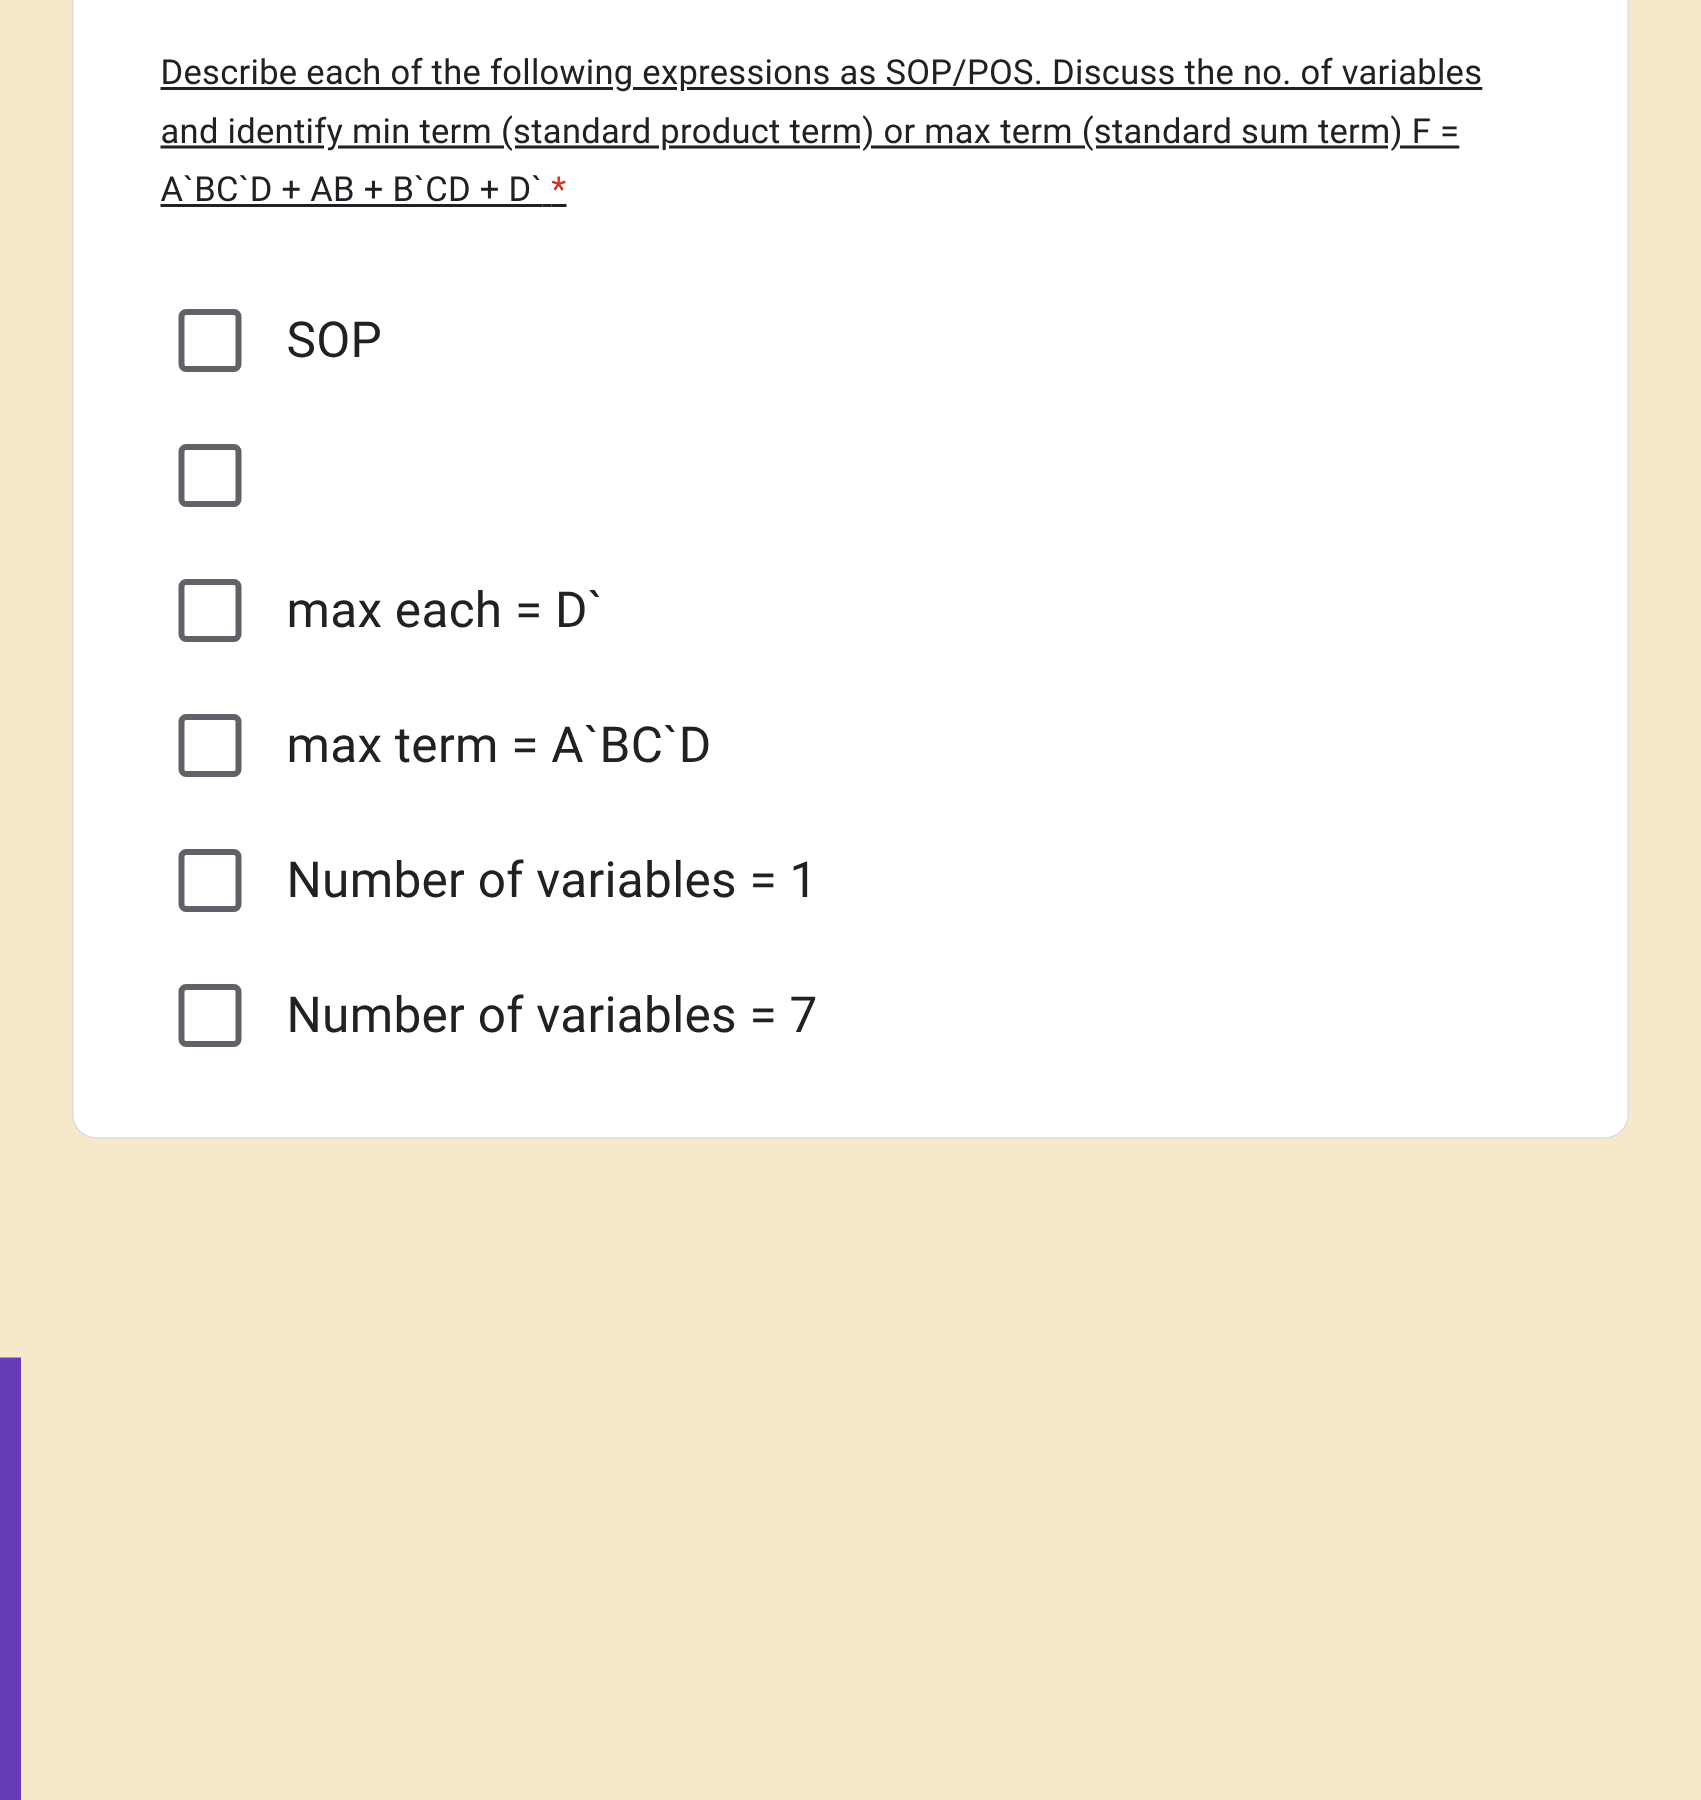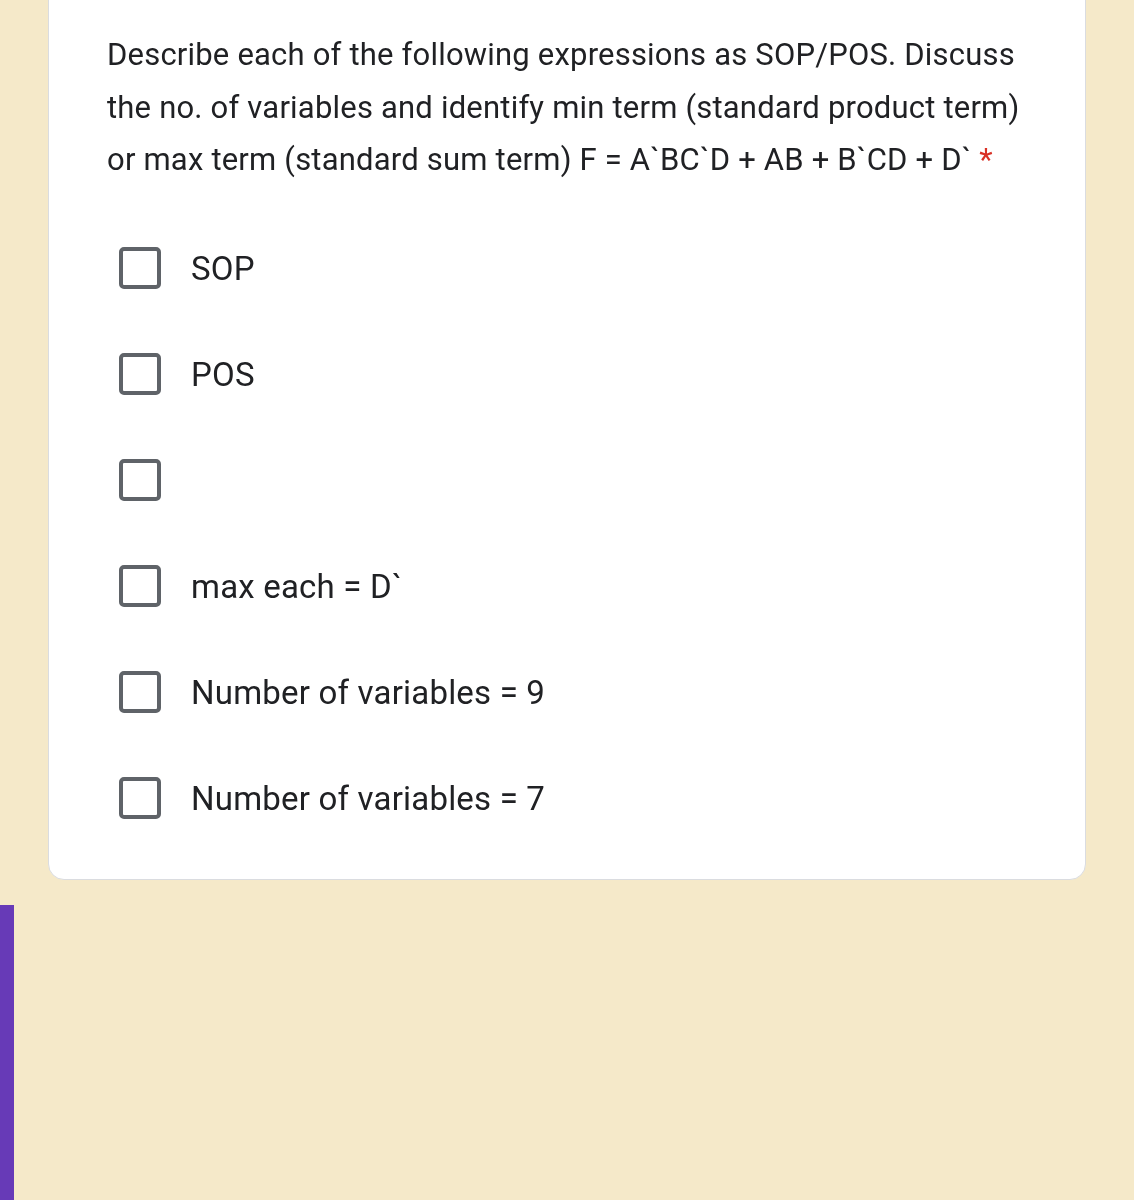--- a/index.html
+++ b/index.html
@@ -18,34 +18,35 @@
     .card {
       background-color: #ffffff;
       border-radius: 16px;
       border: 1px solid #dadce0;
       margin: 0 48px;
       padding: 48px 58px 60px 58px;
       position: relative;
       top: -20px;
     }
     .question-text {
-      font-size: 31px;
+      font-size: 23px;
       color: #202124;
       line-height: 1.7;
       font-weight: 400;
       margin-bottom: 60px;
       letter-spacing: 0.2px;
+      text-decoration: underline;
     }
     .required-asterisk {
       color: #d93025;
     }
     .options {
       display: flex;
       flex-direction: column;
-      gap: 64px;
+      gap: 48px;
       padding-left: 12px;
     }
     .option-row {
       display: flex;
       align-items: center;
       gap: 30px;
       cursor: pointer;
     }
     .checkbox {
       width: 42px;
@@ -80,31 +81,31 @@
     <span class="required-asterisk">*</span>
   </div>
 
   <div class="options">
     <div class="option-row">
       <div class="checkbox"></div>
       <span class="option-label">SOP</span>
     </div>
     <div class="option-row">
       <div class="checkbox"></div>
-      <span class="option-label">POS</span>
-    </div>
-    <div class="option-row">
-      <div class="checkbox"></div>
     </div>
     <div class="option-row">
       <div class="checkbox"></div>
       <span class="option-label">max each = D`</span>
     </div>
     <div class="option-row">
       <div class="checkbox"></div>
-      <span class="option-label">Number of variables = 9</span>
+      <span class="option-label">max term = A`BC`D</span>
+    </div>
+    <div class="option-row">
+      <div class="checkbox"></div>
+      <span class="option-label">Number of variables = 1</span>
     </div>
     <div class="option-row">
       <div class="checkbox"></div>
       <span class="option-label">Number of variables = 7</span>
     </div>
   </div>
 </div>
 
 </body></html>

